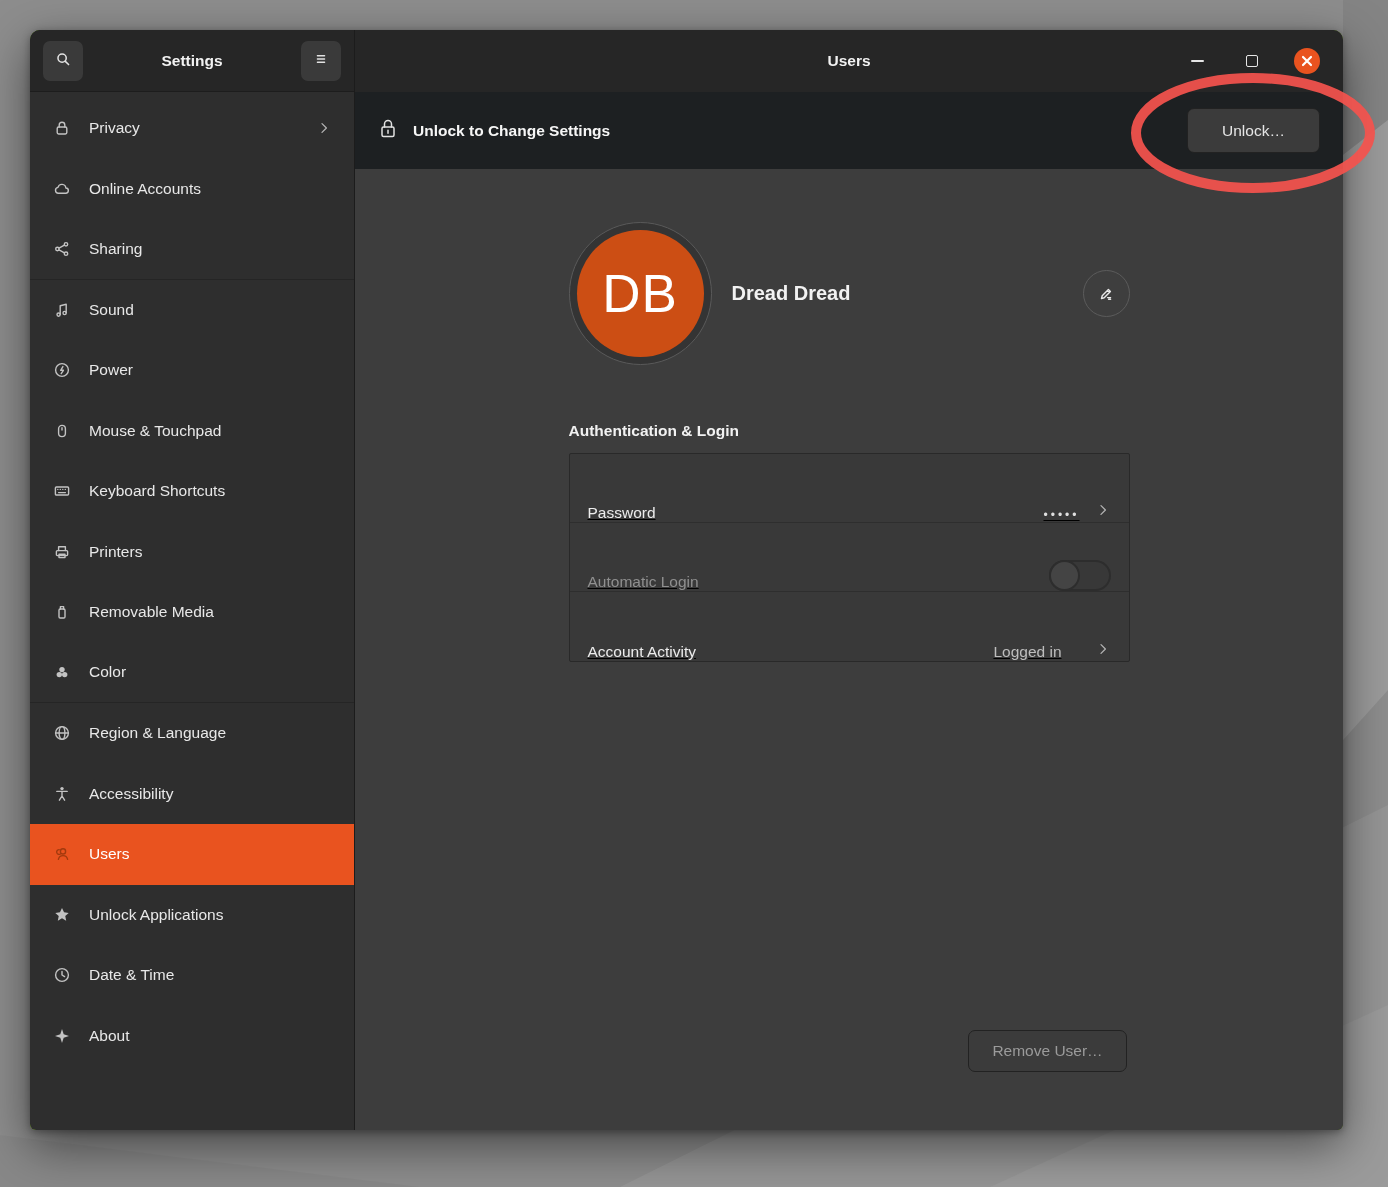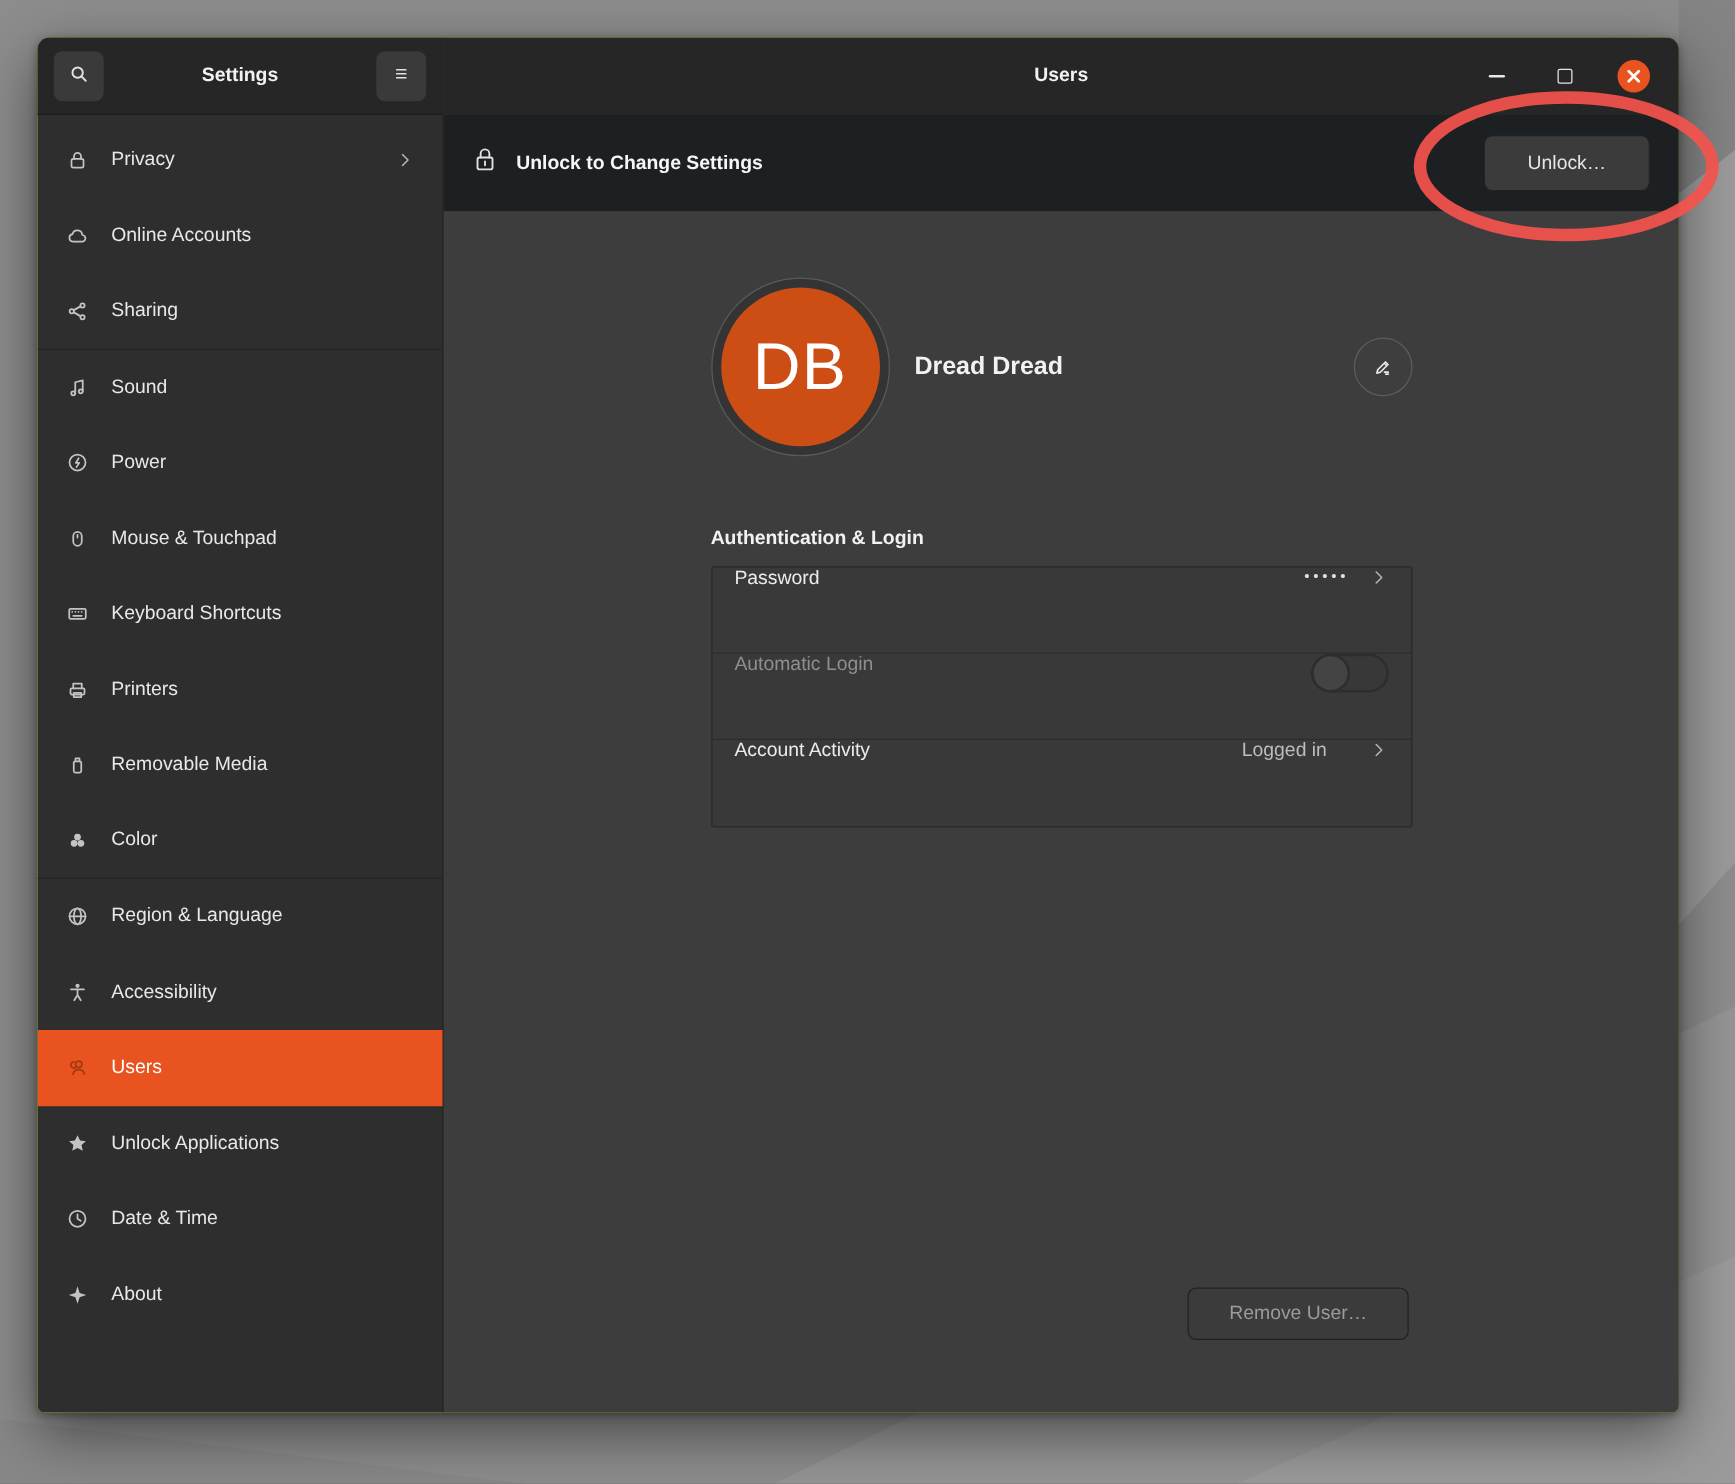--- a/index.html
+++ b/index.html
@@ -85,30 +85,30 @@
   }
   .user-name { margin-left:20px; font-size:20px; font-weight:bold; color:#f2f2f2; }
   .edit-btn {
     position:absolute; right:0; top:48px; width:47px; height:47px; border-radius:50%;
     background:#3e3e3e; border:1px solid #5c5c5c; display:flex; align-items:center; justify-content:center; cursor:pointer;
   }
   .edit-btn svg { width:20px; height:20px; stroke:#e8e8e8; fill:none; stroke-width:1.4; stroke-linecap:round; stroke-linejoin:round; }
 
   .section-heading { margin-top:57px; font-size:15.5px; font-weight:bold; color:#f2f2f2; }
   .group { margin-top:13px; border:1px solid #292929; border-radius:2px; background:rgba(0,0,0,.05); }
-  .g-row { height:69px; display:flex; align-items:flex-start; padding:0 18px; border-bottom:1px solid #2e2e2e; cursor:pointer; }
+  .g-row { height:69px; display:flex; align-items:flex-end; padding:0 18px; border-bottom:1px solid #2e2e2e; cursor:pointer;text-decoration:underline; }
   .g-row:last-child { border-bottom:none; }
   .g-label { flex:1; font-size:15.5px; color:#ececec; }
   .g-label.disabled { color:#8f8f8f; }
   .g-value { font-size:15.5px; color:#bdbdbd; margin-right:33px; }
   .pw-dots { font-size:12px; letter-spacing:3px; color:#e0e0e0; margin-right:15px; }
   .toggle { width:62px; height:31px; border-radius:16px; background:#383838; border:2px solid #2d2d2d; position:relative; cursor:pointer; }
   .toggle-knob { position:absolute; left:-2px; top:-2px; width:31px; height:31px; border-radius:50%; background:#444; border:2px solid #2d2d2d; }
 
-  .remove-btn { position:absolute; right:216px; bottom:58px; width:177px; height:42px; color:#9b9b9b; }
+  .remove-btn { position:absolute; right:216px; bottom:58px; width:159px; height:42px; color:#9b9b9b; }
 
   
   .annotation { position:absolute; inset:0; width:1388px; height:1187px; pointer-events:none; }
 </style>
 </head>
 <body>
 
 <svg class="bg-shapes">
   <rect x="0" y="0" width="1388" height="1187" fill="#8d8d8d"></rect>
   <polygon points="1343,0 1388,0 1388,120 1343,155" fill="rgba(0,0,0,0.06)"></polygon>

